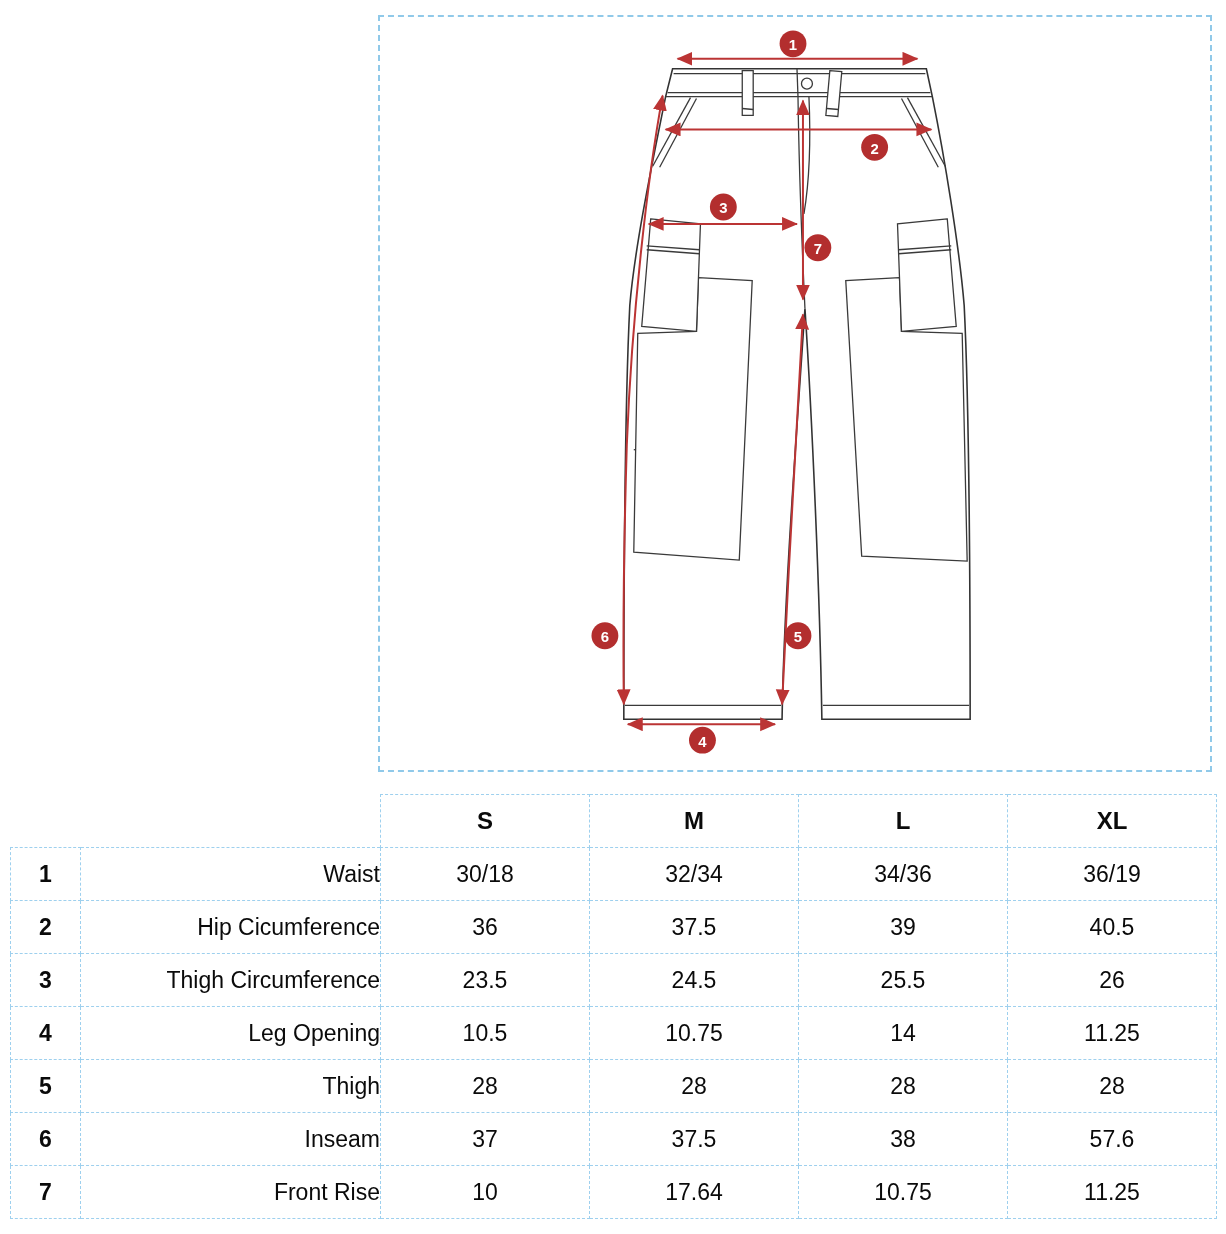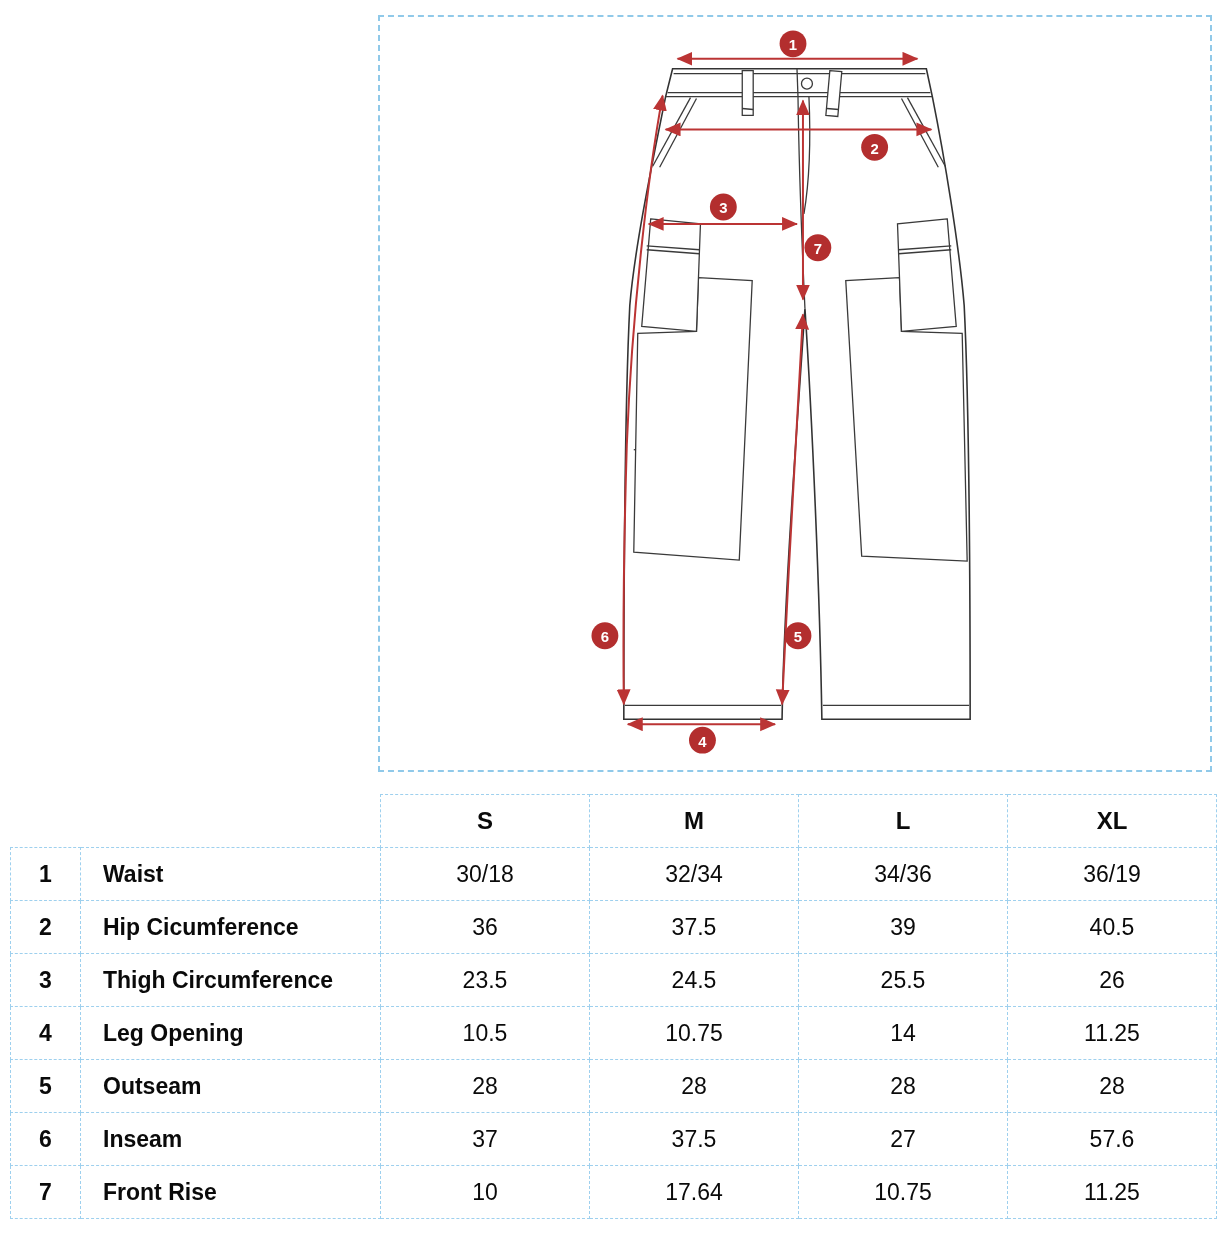--- a/index.html
+++ b/index.html
@@ -8,21 +8,21 @@
   .drawing-box{position:absolute;left:378px;top:15px;width:834px;height:757px;
         border:2px dashed #90c9e9;box-sizing:border-box;}
   .drawing-box svg{display:block;width:100%;height:100%;}
   .size-table{position:absolute;left:10px;top:794px;}
   table{border-collapse:collapse;table-layout:fixed;width:1206px;}
   td{border:1px dashed #9ed0ee;height:52px;padding:0;text-align:center;
      vertical-align:middle;font-size:23px;line-height:1;}
   td.blank{border:none;}
   thead td{font-weight:bold;font-size:24px;}
   td.rownum{font-weight:bold;}
-  td.rowlabel{text-align:left;padding-left:22px;font-weight:bold;}
+  td.rowlabel{text-align:right;padding-left:22px;font-weight:normal;}
   text.callout-num{fill:#fff;font-family:"Liberation Sans",sans-serif;
      font-size:15px;font-weight:bold;}
 </style>
 </head>
 <body>
 
 <div class="page">
 
   <div class="drawing-box">
     <svg viewBox="0 0 834 757" preserveAspectRatio="none">
@@ -176,32 +176,32 @@
         <tr>
           <td class="rownum">4</td>
           <td class="rowlabel">Leg Opening</td>
           <td>10.5</td>
           <td>10.75</td>
           <td>14</td>
           <td>11.25</td>
         </tr>
         <tr>
           <td class="rownum">5</td>
-          <td class="rowlabel">Outseam</td>
+          <td class="rowlabel">Thigh</td>
           <td>28</td>
           <td>28</td>
           <td>28</td>
           <td>28</td>
         </tr>
         <tr>
           <td class="rownum">6</td>
           <td class="rowlabel">Inseam</td>
           <td>37</td>
           <td>37.5</td>
-          <td>27</td>
+          <td>38</td>
           <td>57.6</td>
         </tr>
         <tr>
           <td class="rownum">7</td>
           <td class="rowlabel">Front Rise</td>
           <td>10</td>
           <td>17.64</td>
           <td>10.75</td>
           <td>11.25</td>
         </tr>

